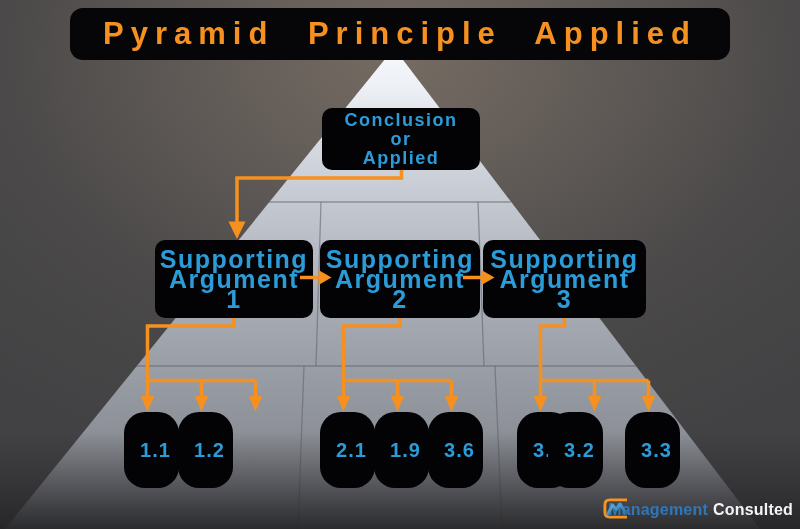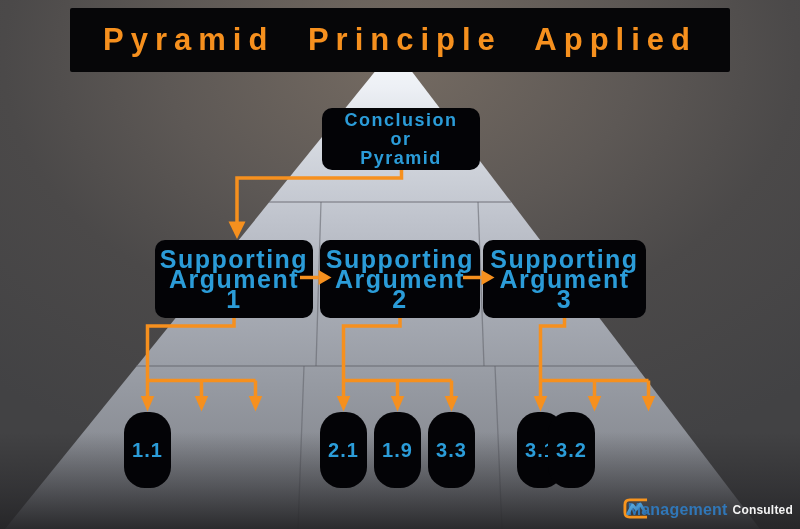--- a/index.html
+++ b/index.html
@@ -4,53 +4,53 @@
 <style>
   html,body{margin:0;padding:0;background:#2e2e30;}
   .stage{
     position:relative;width:800px;height:529px;overflow:hidden;
     font-family:"Liberation Sans","DejaVu Sans",sans-serif;
     background:radial-gradient(620px 430px at 50% 11%, #756B62 0%, #5D5855 38%, #4B4949 64%, #424244 100%);
   }
   .stage svg{position:absolute;left:0;top:0;}
   svg#diagram-base{z-index:1;}
   .title-bar{
-    position:absolute;left:70px;top:8px;width:660px;height:64px;z-index:3;
-    background:#060608;border-radius:2px;display:flex;align-items:center;justify-content:center;
+    position:absolute;left:70px;top:8px;width:660px;height:52px;z-index:3;
+    background:#060608;border-radius:13px;display:flex;align-items:center;justify-content:center;
   }
   .title-text{
     color:var(--orange);font-size:31px;font-weight:bold;
     letter-spacing:7px;word-spacing:18px;white-space:nowrap;
   }
   .node{
     position:absolute;z-index:3;background:#030306;border-radius:10px;
     display:flex;flex-direction:column;align-items:center;justify-content:center;
     color:var(--blue);font-weight:bold;text-align:center;
   }
   .node .ln{font-size:25px;line-height:20px;letter-spacing:1.5px;white-space:nowrap;}
   .conclusion{left:322px;top:108px;width:158px;height:62px;}
   .conclusion .ln{font-size:18px;line-height:19px;}
   .sa1{left:155px;top:240px;width:158px;height:78px;}
   .sa2{left:320px;top:240px;width:160px;height:78px;}
   .sa3{left:483px;top:240px;width:163px;height:78px;}
   .leaf{
     position:absolute;top:412px;width:47px;height:76px;z-index:3;
     background:#030306;border-radius:21px;display:flex;align-items:center;justify-content:center;
-    color:var(--blue);font-weight:bold;font-size:20px;letter-spacing:1px;
+    color:var(--blue);font-weight:bold;font-size:20px;letter-spacing:1px;padding-left:8px;
   }
   svg#top-arrows{z-index:4;}
   .pyr-line{stroke:#5E6168;stroke-opacity:0.55;stroke-width:1.3;}
   .conn{stroke:var(--orange);stroke-width:3.5;fill:none;}
   .head{fill:var(--orange);stroke:none;}
   .logo{
     position:absolute;right:7px;top:496px;height:28px;z-index:5;
     display:flex;align-items:center;
   }
   .logo-text-1{color:var(--logo-blue);font-weight:bold;font-size:16px;margin-left:6px;letter-spacing:0.2px;}
-  .logo-text-2{color:#F4F4F4;font-weight:bold;font-size:12px;margin-left:5px;letter-spacing:0.2px;}
+  .logo-text-2{color:#F4F4F4;font-weight:bold;font-size:16px;margin-left:5px;letter-spacing:0.2px;}
 </style>
 </head>
 <body>
 
 <div class="stage">
 
   <svg id="diagram-base" width="800" height="529" viewBox="0 0 800 529">
     <defs>
       <linearGradient id="pyrGrad" gradientUnits="userSpaceOnUse" x1="0" y1="48" x2="0" y2="529">
         <stop offset="0%" stop-color="#F7F9FB"></stop>
@@ -118,45 +118,47 @@
     <rect x="0" y="432" width="800" height="97" fill="url(#vigGrad)"></rect>
   </svg>
 
   <div class="title-bar">
     <span class="title-text">Pyramid Principle Applied</span>
   </div>
 
   <div class="node conclusion">
     <span class="ln">Conclusion</span>
     <span class="ln">or</span>
-    <span class="ln">Pyramid</span>
+    <span class="ln">Applied</span>
   </div>
 
   <div class="node sa1">
     <span class="ln">Supporting</span>
     <span class="ln">Argument</span>
     <span class="ln">1</span>
   </div>
   <div class="node sa2">
     <span class="ln">Supporting</span>
     <span class="ln">Argument</span>
     <span class="ln">2</span>
   </div>
   <div class="node sa3">
     <span class="ln">Supporting</span>
     <span class="ln">Argument</span>
     <span class="ln">3</span>
   </div>
 
   <div class="leaf" style="left:124px;">1.1</div>
+  <div class="leaf" style="left:178px;">1.2</div>
   <div class="leaf" style="left:320px;">2.1</div>
   <div class="leaf" style="left:374px;">1.9</div>
-  <div class="leaf" style="left:428px;">3.3</div>
+  <div class="leaf" style="left:428px;">3.6</div>
   <div class="leaf" style="left:517px;text-align:center;">3.1</div>
   <div class="leaf" style="left:548px;">3.2</div>
+  <div class="leaf" style="left:625px;">3.3</div>
 
   <svg id="top-arrows" width="800" height="529" viewBox="0 0 800 529" style="pointer-events:none;">
     <g>
       <path class="conn" d="M 300 277.5 L 318.5 277.5"></path>
       <polygon class="head" points="318.5,270 318.5,285 331.5,277.5"></polygon>
     </g>
     <g>
       <path class="conn" d="M 463 277.5 L 481.5 277.5"></path>
       <polygon class="head" points="481.5,270 481.5,285 494.5,277.5"></polygon>
     </g>

